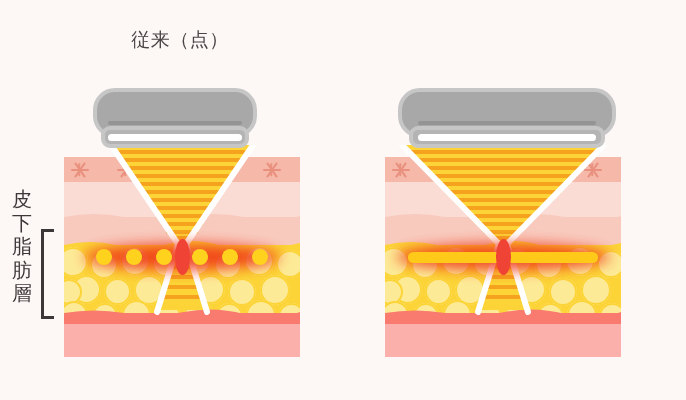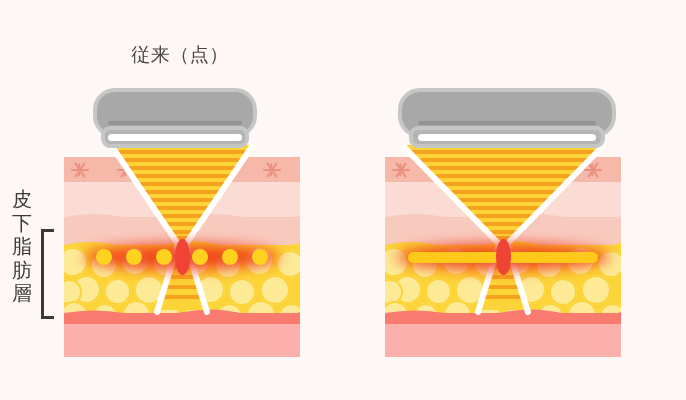--- a/index.html
+++ b/index.html
@@ -24,21 +24,21 @@
 
   
   .panel-title {
     position: absolute;
     text-align: center;
     font-size: 19px;
     color: #4a4546;
     letter-spacing: 0.5px;
     white-space: nowrap;
   }
-  #title-left  { left: 60px;  top: 42px; width: 240px; }
+  #title-left  { left: 60px;  top: 27px; width: 240px; }
   #title-right { left: 385px; top: 42px; width: 240px; }
 
   
   .side-label {
     position: absolute;
     left: 6px;
     top: 188px;
     width: 32px;
     font-size: 20px;
     color: #3c3839;

